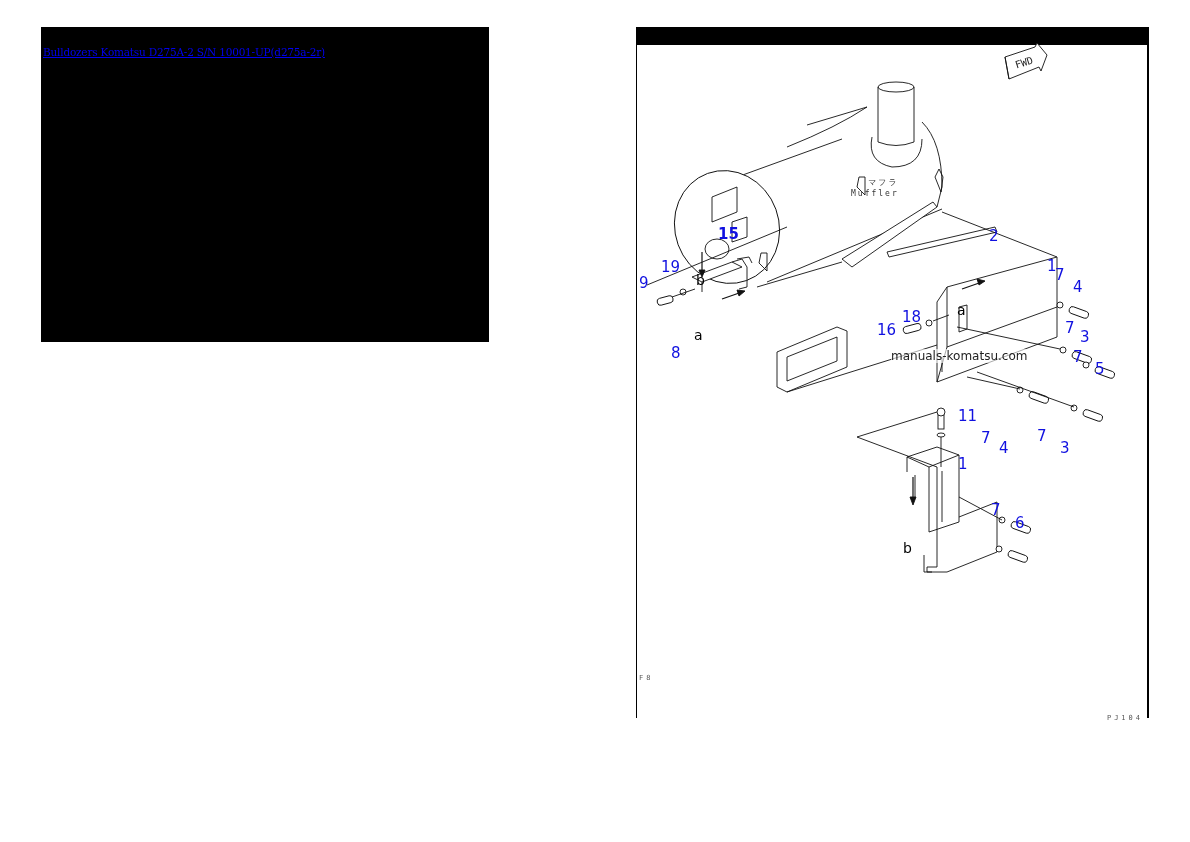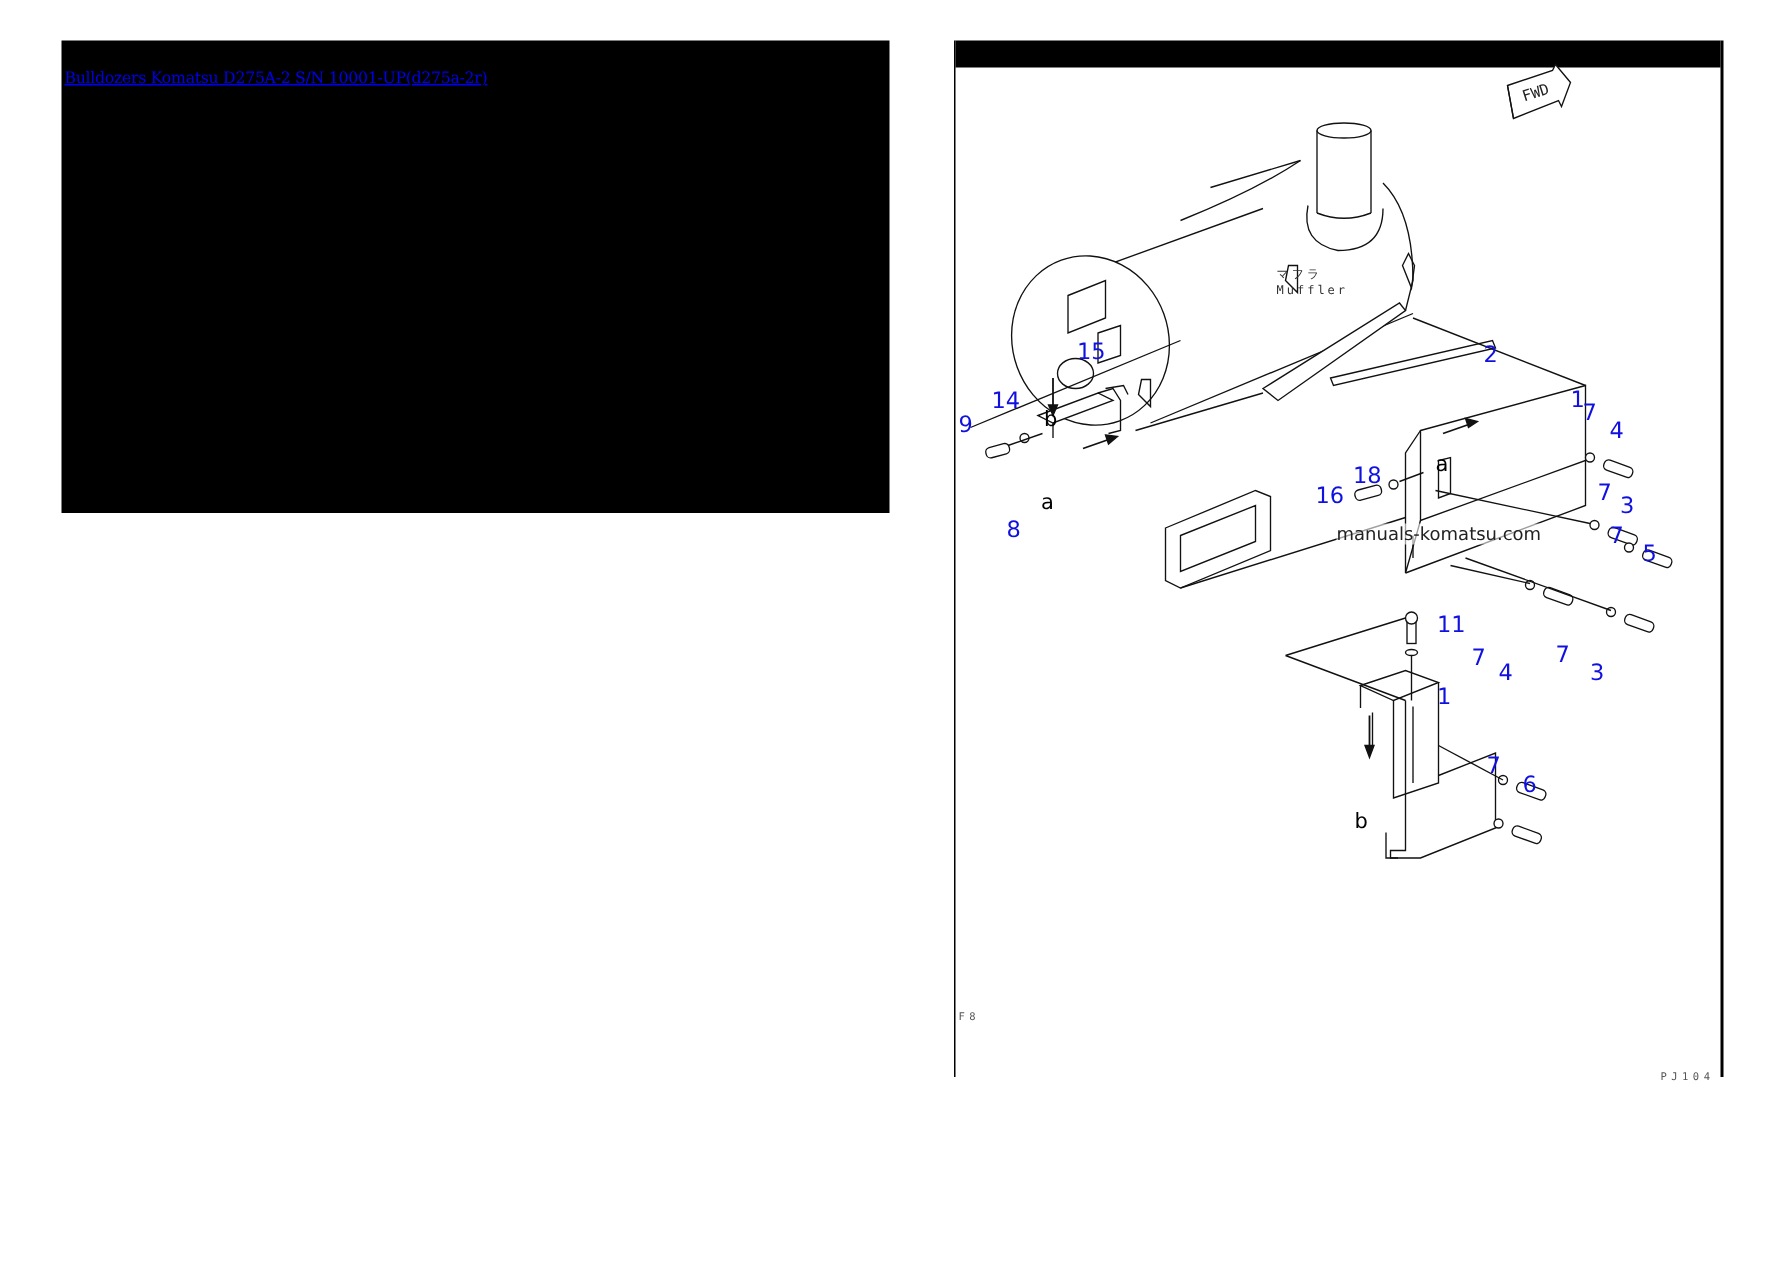--- a/index.html
+++ b/index.html
@@ -1,28 +1,28 @@
 <!DOCTYPE html>
 <html><head>
 <meta charset="utf-8">
 <style>
   html, body { margin: 0; padding: 0; background: #ffffff; }
   body { width: 1190px; height: 842px; position: relative; overflow: hidden; font-family: "DejaVu Serif", serif; }
-  .left-panel { position: absolute; left: 41px; top: 27px; width: 552px; height: 315px; background: #000000; }
+  .left-panel { position: absolute; left: 41px; top: 27px; width: 448px; height: 315px; background: #000000; }
   .doc-link { position: absolute; left: 2px; top: 19px; font-family: "DejaVu Serif", serif; font-size: 10.5px; color: #0000ee; text-decoration: underline; white-space: nowrap; letter-spacing: -0.2px; }
   .right-panel { position: absolute; left: 636px; top: 27px; width: 513px; height: 691px; background: #ffffff; border-left: 1px solid #000; border-right: 2px solid #000; box-sizing: border-box; }
   .header-bar { position: absolute; left: 0; top: 0; right: 0; height: 18px; background: #000; }
   .drawing { position: absolute; left: 0; top: 0; width: 511px; height: 691px; }
   .callout { position: absolute; font-family: "DejaVu Sans", sans-serif; font-size: 15px; color: #1010e0; line-height: 1; }
   .letter { position: absolute; font-family: "DejaVu Sans", sans-serif; font-size: 14px; color: #000; line-height: 1; }
   .footer-left, .footer-right { position: absolute; top: 647px; font-family: "DejaVu Sans Mono", monospace; font-size: 7px; color: #555; letter-spacing: 3px; text-align: center; }
   .footer-left { left: 2px; }
   .footer-right { right: 4px; margin-top: 40px; }
   .watermark { position: absolute; left: 254px; top: 322px; font-family: "DejaVu Sans", sans-serif; font-size: 12px; color: #222; white-space: nowrap; background: rgba(255,255,255,0.6); }
-  .muffler-label { position: absolute; font-family: "DejaVu Sans Mono", monospace; font-size: 8px; color: #333; letter-spacing: 2px; text-align: left; line-height: 11px; }
+  .muffler-label { position: absolute; font-family: "DejaVu Sans Mono", monospace; font-size: 8px; color: #333; letter-spacing: 2px; text-align: right; line-height: 11px; }
 </style>
 </head>
 <body>
 
 <div class="left-panel">
   <a class="doc-link" href="#">Bulldozers Komatsu D275A-2 S/N 10001-UP(d275a-2r)</a>
 </div>
 
 <div class="right-panel">
   <div class="header-bar"></div>
@@ -163,26 +163,26 @@
       <div class="callout" style="left: 458px; top: 335px;">5</div>
       <div class="callout" style="left: 378px; top: 489px;">6</div>
       <div class="callout" style="left: 418px; top: 241px;">7</div>
       <div class="callout" style="left: 428px; top: 294px;">7</div>
       <div class="callout" style="left: 436px; top: 323px;">7</div>
       <div class="callout" style="left: 344px; top: 404px;">7</div>
       <div class="callout" style="left: 400px; top: 402px;">7</div>
       <div class="callout" style="left: 354px; top: 476px;">7</div>
       <div class="callout" style="left: 34px; top: 319px;">8</div>
       <div class="callout" style="left: 2px; top: 249px;">9</div>
-      <div class="callout" style="left: 24px; top: 233px;">14</div>
+      <div class="callout" style="left: 24px; top: 233px;">19</div>
       <div class="callout" style="left: 321px; top: 382px;">11</div>
       <div class="callout" style="left: 321px; top: 430px;">1</div>
       <div class="callout" style="left: 240px; top: 296px;">16</div>
       <div class="callout" style="left: 265px; top: 283px;">18</div>
-      <div class="callout" style="left: 81px; top: 200px;">15</div>
+      <div class="callout" style="left: 81px; top: 200px; font-weight: bold;">15</div>
       <div class="letter" style="left: 57px; top: 301px;">a</div>
       <div class="letter" style="left: 59px; top: 246px;">b</div>
       <div class="letter" style="left: 320px; top: 276px;">a</div>
       <div class="letter" style="left: 266px; top: 514px;">b</div>
     </div>
 
   <div class="watermark">manuals-komatsu.com</div>
 
   <div class="footer-left">F8</div>
   <div class="footer-right">PJ104</div>

